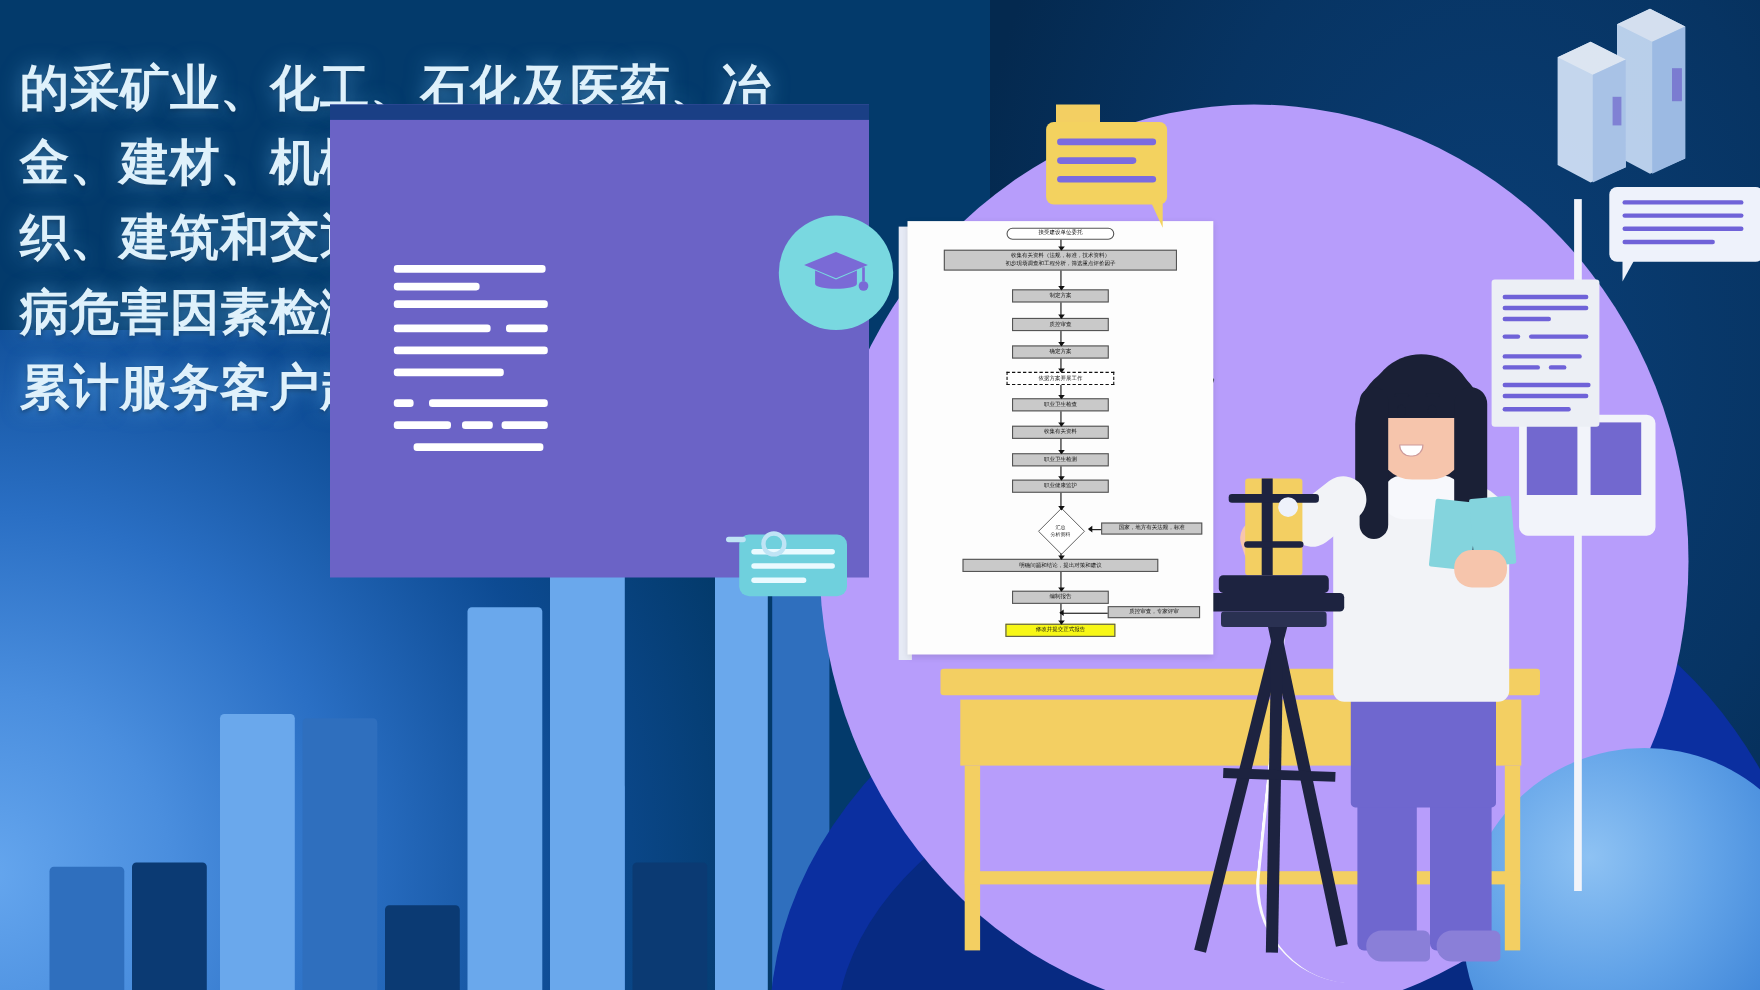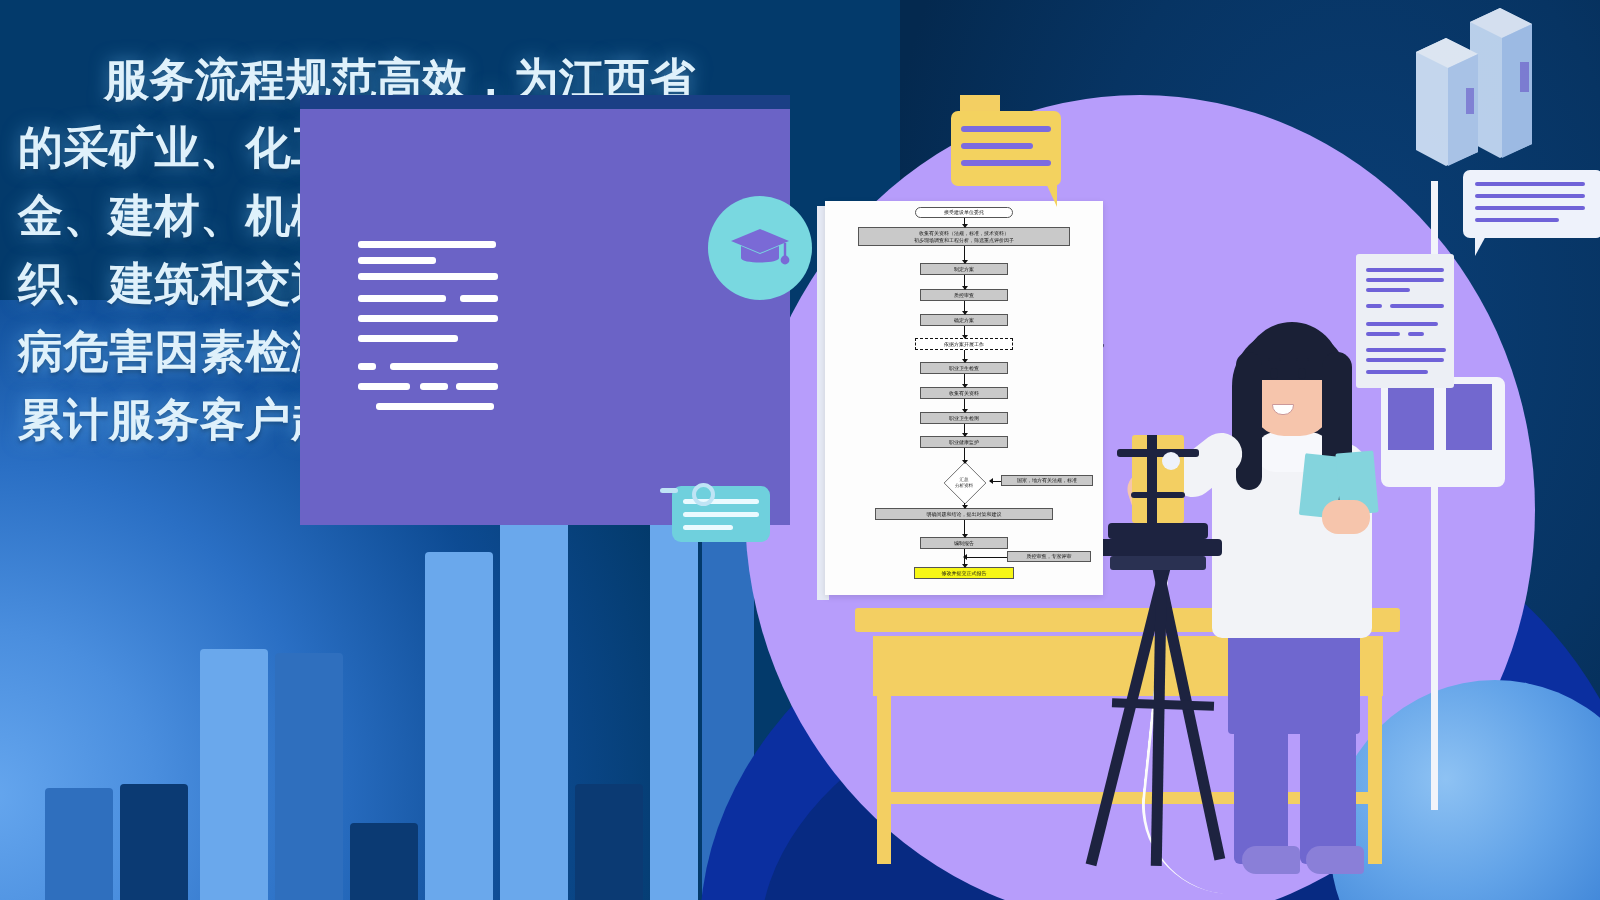--- a/index.html
+++ b/index.html
@@ -174,21 +174,20 @@
       <div class="bar" style="left: 650px; width: 48px; height: 580px; background: rgb(106, 168, 236);"></div>
       <div class="bar" style="left: 702px; width: 52px; height: 512px; background: rgb(47, 111, 190);"></div>
     </div>
 
   <div class="bg-navy-wave"></div>
   <div class="bg-navy-wave2"></div>
   <div class="bg-purple-ellipse"></div>
   <div class="bg-circle-blue"></div>
 
   <div class="headline">
-    <p class="indent">服务流程规范高效，为江西省</p>
     <p>的采矿业、化工、石化及医药、冶</p>
     <p>金、建材、机械制造、电力、纺</p>
     <p>织、建筑和交通运输行业提供职业</p>
     <p>病危害因素检测与评价服务，现已</p>
     <p>累计服务客户超5000家以上。</p>
   </div>
 
   <div class="ylw-strip"></div>
 
   <div class="chalkwall">

